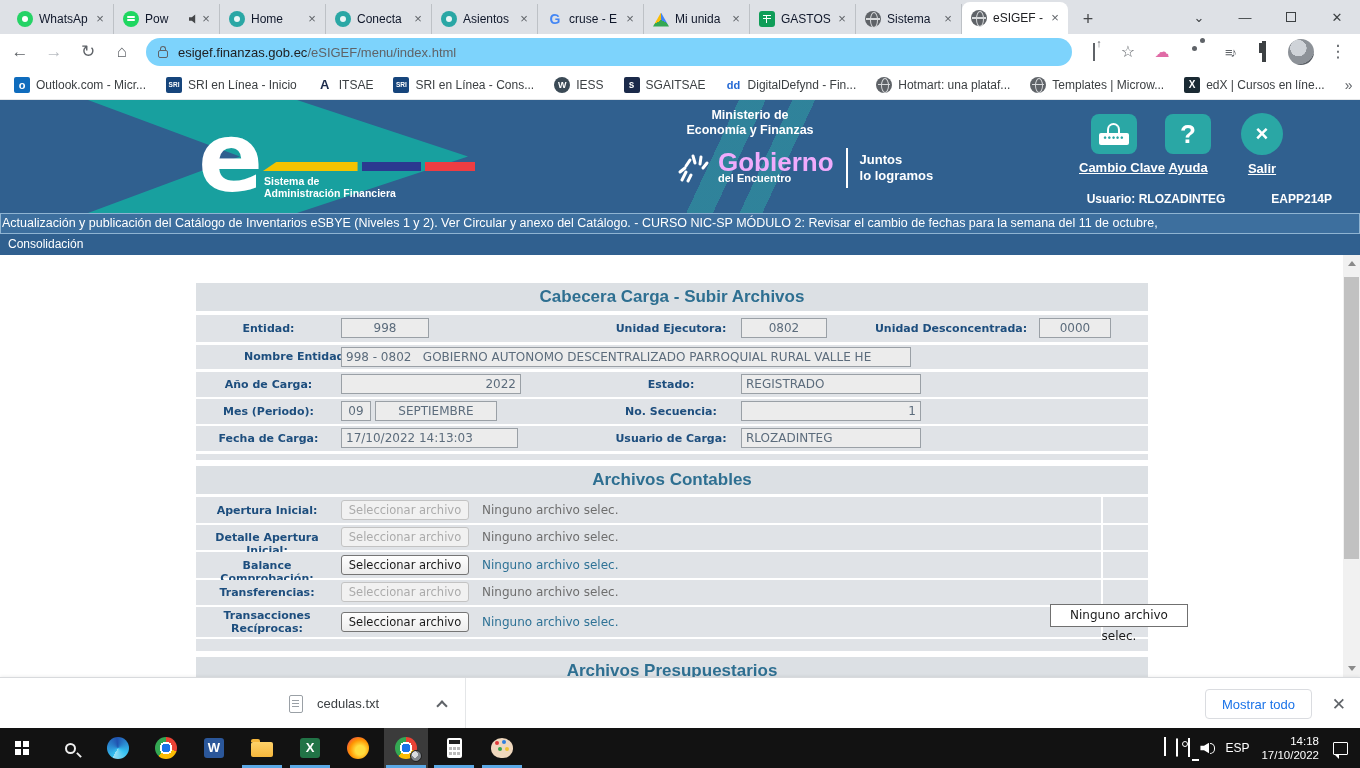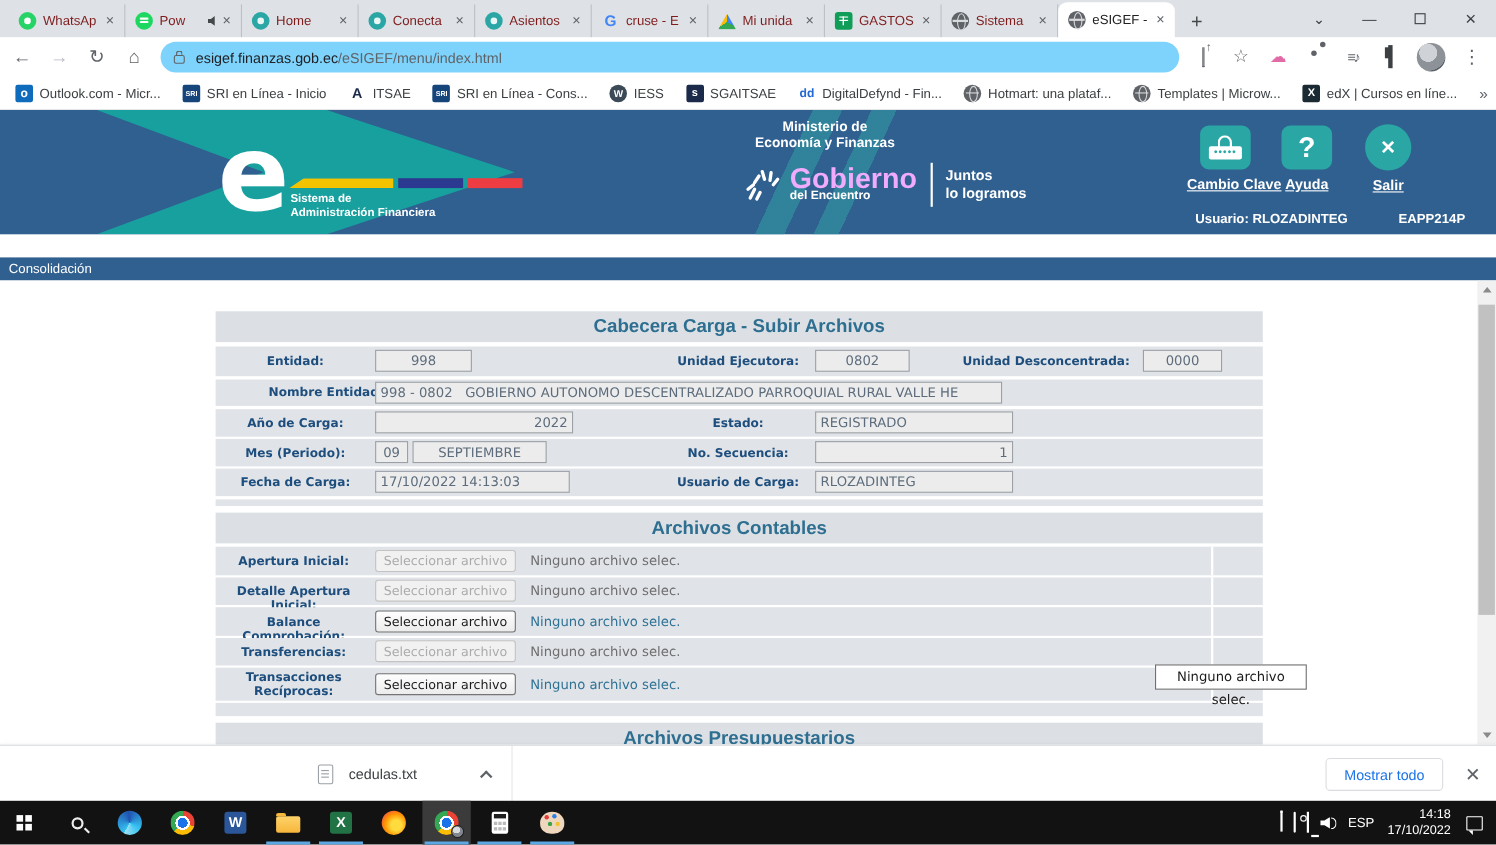--- a/index.html
+++ b/index.html
@@ -1,21 +1,21 @@
 <!DOCTYPE html>
 <html><head>
 <meta charset="utf-8">
 <style>
   * { margin:0; padding:0; box-sizing:border-box; }
   html,body { width:1360px; height:768px; overflow:hidden; font-family:"Liberation Sans", sans-serif; }
   .screen { position:relative; width:1360px; height:768px; background:#fff; overflow:hidden; }
 
   
   .tabstrip { position:absolute; left:0; top:0; width:1360px; height:34px; background:#dee1e6; display:flex; align-items:flex-end; }
-  .tab { position:relative; width:106px; height:30px; display:flex; align-items:center; padding:0 6px 0 9px; color:#7f1d1d; font-size:12px; border-right:1px solid #bdc1c6; cursor:pointer; }
+  .tab { position:relative; width:106px; height:30px; display:flex; align-items:center; padding:0 6px 0 9px; color:#0f172a; font-size:12px; border-right:1px solid #bdc1c6; cursor:pointer; }
   .tab.active { background:#fff; border-radius:8px 8px 0 0; height:32px; border-right:none; color:#202124; }
   .tab .tlabel { flex:1; white-space:nowrap; overflow:hidden; margin-left:6px; }
   .tclose { width:14px; height:14px; line-height:14px; text-align:center; color:#5f6368; font-size:11px; border-radius:50%; flex:none; }
   .tclose::after { content:"×"; font-size:13px; }
   .fav { width:16px; height:16px; flex:none; display:inline-block; position:relative; }
   .f-whatsapp { background:#25d366; border-radius:50%; }
   .f-whatsapp::after { content:""; position:absolute; left:5px; top:5px; width:6px; height:6px; background:#fff; border-radius:50%; }
   .f-spotify { background:#1ed760; border-radius:50%; }
   .f-spotify::after { content:""; position:absolute; left:4px; top:5px; width:8px; height:2px; background:#fff; box-shadow:0 3px 0 #fff; border-radius:2px; }
   .f-esigef { background:#2aa7a5; border-radius:50%; }
@@ -368,20 +368,21 @@
     <div class="action" style="left:1227px; top:13px;">
       <span class="act-circ">×</span>
       <span class="act-label">Salir</span>
     </div>
     <div class="userline">
       <span>Usuario: RLOZADINTEG</span>
       <span>EAPP214P</span>
     </div>
   </div>
 
+  <div class="ticker">Actualización y publicación del Catálogo de Inventarios eSBYE (Niveles 1 y 2). Ver Circular y anexo del Catálogo. - CURSO NIC-SP MÓDULO 2: Revisar el cambio de fechas para la semana del 11 de octubre,</div>
   <div class="menubar">
     <span>Consolidación</span>
   </div>
 
   <div class="content">
     <div class="formtable">
 
       <div class="trow thead" style="top:0; height:28px; line-height:28px;">Cabecera Carga - Subir Archivos</div>
 
       <div class="trow" style="top:32px; height:27px;">

